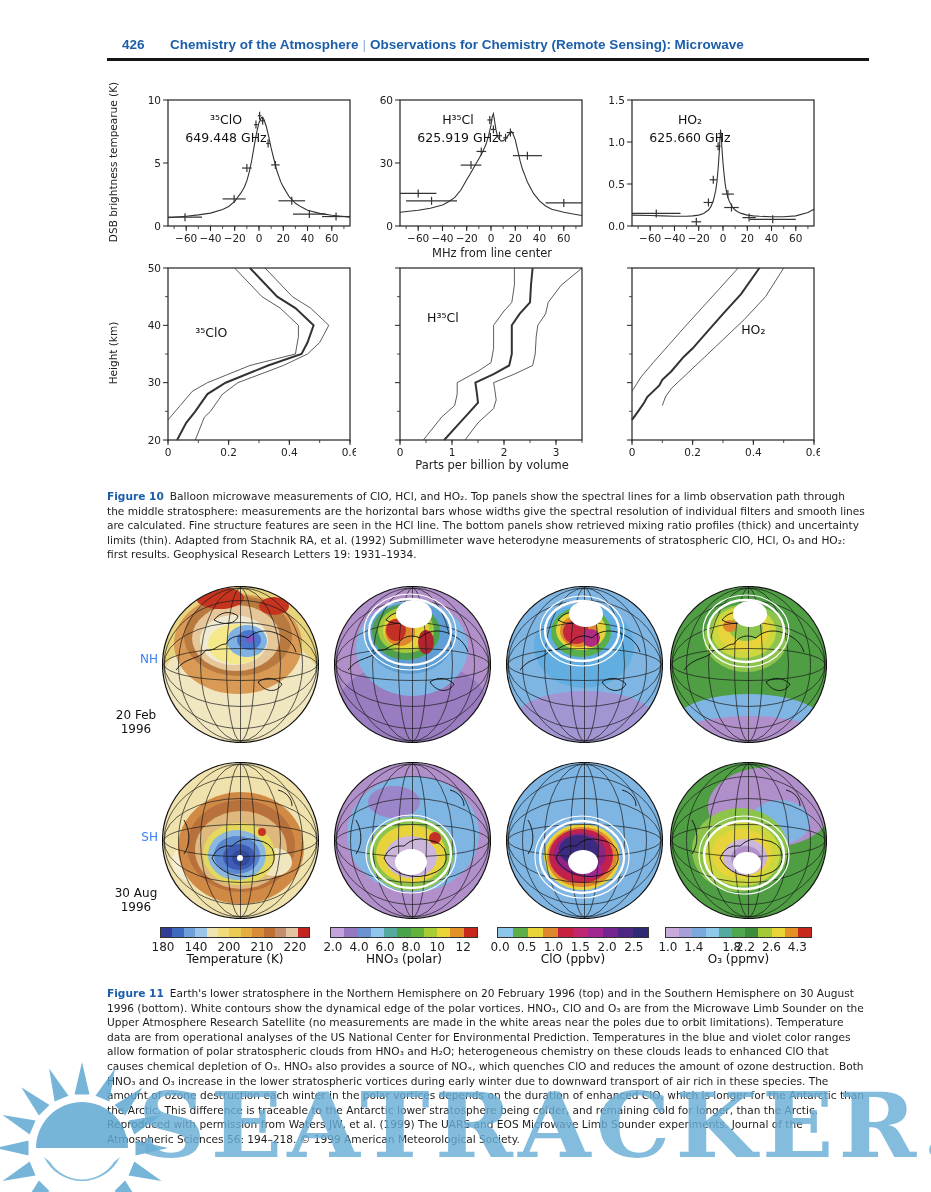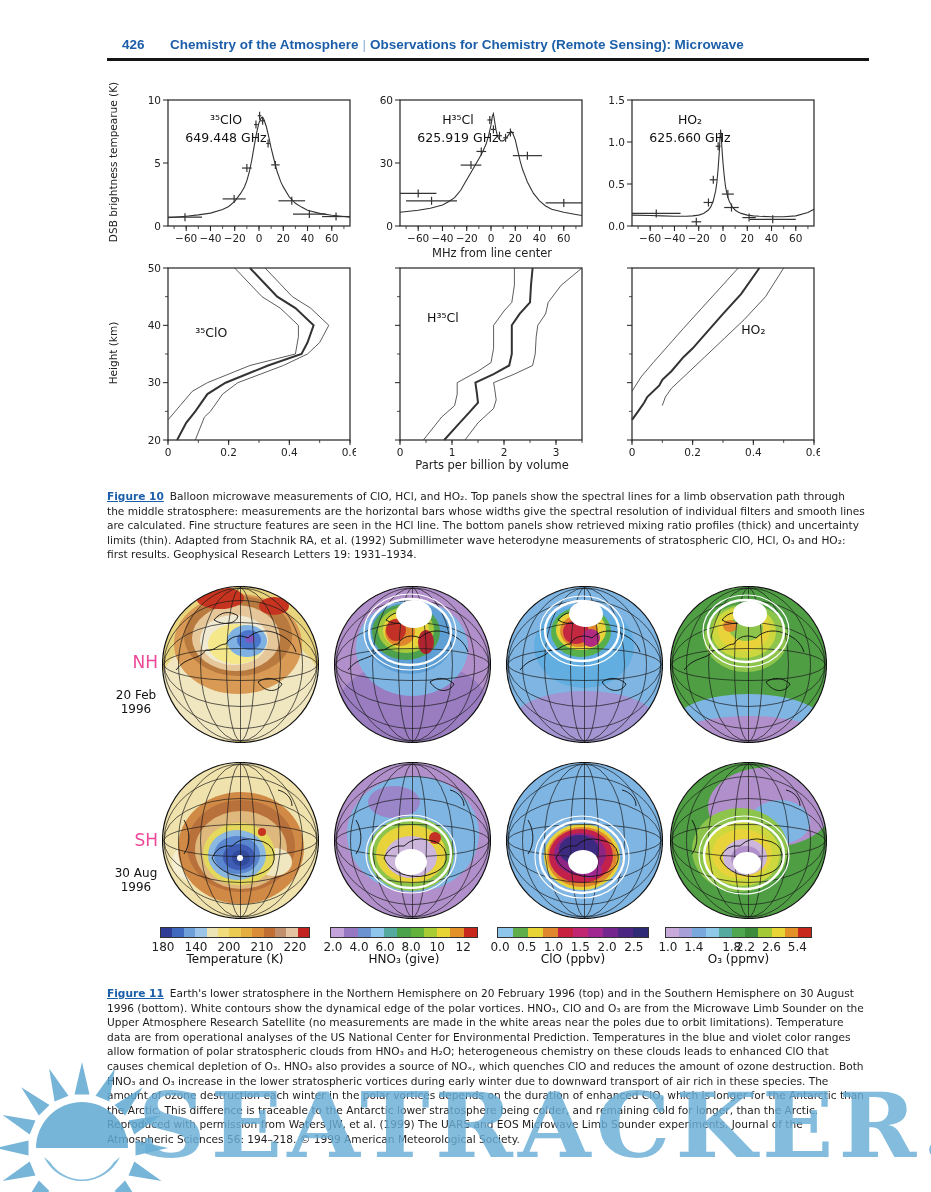--- a/index.html
+++ b/index.html
@@ -15,24 +15,24 @@
   .panel{position:absolute;}
   .rotlab{position:absolute;font-size:10.5px;color:#222;text-align:center;
           transform:rotate(-90deg);transform-origin:center;}
   .xlab{position:absolute;font-size:11.5px;color:#222;text-align:center;}
   svg text.tk{font-size:10.5px;fill:#222;font-family:"DejaVu Sans",sans-serif;}
   svg text.ptitle{font-size:12.5px;fill:#111;font-family:"DejaVu Sans",sans-serif;}
   svg text.plab{font-size:12.5px;fill:#111;font-family:"DejaVu Sans",sans-serif;}
   
   .caption{position:absolute;left:107px;width:758px;font-size:10.6px;line-height:14.6px;
            color:#1c1c1c;margin:0;}
-  .figlabel{color:#1b5ea9;font-weight:bold;padding-right:6px;text-decoration:underline;}
+  .figlabel{color:#1b5ea9;font-weight:bold;padding-right:6px;}
   
-  .rowlab{position:absolute;font-size:17px;color:#ec4899;}
-  .rowdate{position:absolute;font-size:12px;color:#111;text-align:center;line-height:14px;}
+  .rowlab{position:absolute;font-size:12px;color:#3b82f6;}
+  .rowdate{position:absolute;font-size:12px;color:#111;text-align:center;line-height:14px;margin-top:20px;}
   .globe{position:absolute;}
   .cbar{position:absolute;top:927px;}
   .cbar-strip{display:flex;height:11px;border:1px solid #333;box-sizing:border-box;}
   .cbar-strip span{flex:1;}
   .cbar-ticks{position:relative;height:13px;font-size:12px;color:#222;}
   .cbar-ticks span{position:absolute;top:2px;transform:translateX(-50%);}
   .cbar-label{text-align:center;font-size:12px;color:#111;margin-top:1px;}
   
   .watermark{position:absolute;left:0;top:0;width:931px;height:1192px;pointer-events:none;z-index:5;}
   .wmtext{position:absolute;left:138px;top:1072px;font-family:"DejaVu Serif",serif;font-weight:bold;
@@ -678,21 +678,21 @@
           <span style="background: rgb(200, 39, 27);"></span>
         </div>
         <div class="cbar-ticks">
           <span style="left: 2%;">2.0</span>
           <span style="left: 19.6%;">4.0</span>
           <span style="left: 37.2%;">6.0</span>
           <span style="left: 54.8%;">8.0</span>
           <span style="left: 72.4%;">10</span>
           <span style="left: 90%;">12</span>
         </div>
-        <div class="cbar-label">HNO₃ (give)</div>
+        <div class="cbar-label">HNO₃ (polar)</div>
       </div>
       <div class="cbar" style="left: 497px; width: 152px;">
         <div class="cbar-strip">
           <span style="background: rgb(142, 197, 234);"></span>
           <span style="background: rgb(95, 174, 73);"></span>
           <span style="background: rgb(232, 212, 52);"></span>
           <span style="background: rgb(224, 134, 44);"></span>
           <span style="background: rgb(200, 32, 63);"></span>
           <span style="background: rgb(192, 38, 114);"></span>
           <span style="background: rgb(160, 40, 144);"></span>
@@ -723,21 +723,21 @@
           <span style="background: rgb(232, 212, 52);"></span>
           <span style="background: rgb(227, 145, 39);"></span>
           <span style="background: rgb(200, 39, 27);"></span>
         </div>
         <div class="cbar-ticks">
           <span style="left: 2%;">1.0</span>
           <span style="left: 19.6%;">1.4</span>
           <span style="left: 37.2%; margin-left: 12px;">1.8</span>
           <span style="left: 54.8%;">2.2</span>
           <span style="left: 72.4%;">2.6</span>
-          <span style="left: 90%;">5.4</span>
+          <span style="left: 90%;">4.3</span>
         </div>
         <div class="cbar-label">O₃ (ppmv)</div>
       </div>
     </div>
 
   <p class="caption" style="top:986px;"><span class="figlabel">Figure 11</span><span>Earth's lower stratosphere in the Northern Hemisphere on 20 February 1996 (top) and in the Southern Hemisphere on 30 August 1996 (bottom). White contours show the dynamical edge of the polar vortices. HNO₃, ClO and O₃ are from the Microwave Limb Sounder on the Upper Atmosphere Research Satellite (no measurements are made in the white areas near the poles due to orbit limitations). Temperature data are from operational analyses of the US National Center for Environmental Prediction. Temperatures in the blue and violet color ranges allow formation of polar stratospheric clouds from HNO₃ and H₂O; heterogeneous chemistry on these clouds leads to enhanced ClO that causes chemical depletion of O₃. HNO₃ also provides a source of NOₓ, which quenches ClO and reduces the amount of ozone destruction. Both HNO₃ and O₃ increase in the lower stratospheric vortices during early winter due to downward transport of air rich in these species. The amount of ozone destruction each winter in the polar vortices depends on the duration of enhanced ClO, which is longer for the Antarctic than the Arctic. This difference is traceable to the Antarctic lower stratosphere being colder, and remaining cold for longer, than the Arctic. Reproduced with permission from Waters JW, et al. (1999) The UARS and EOS Microwave Limb Sounder experiments. Journal of the Atmospheric Sciences 56: 194–218. © 1999 American Meteorological Society.</span></p>
 
   <div class="watermark">
     <svg class="sun" id="sunlogo" width="185" height="175">
         <g fill="#5fa8d2">

